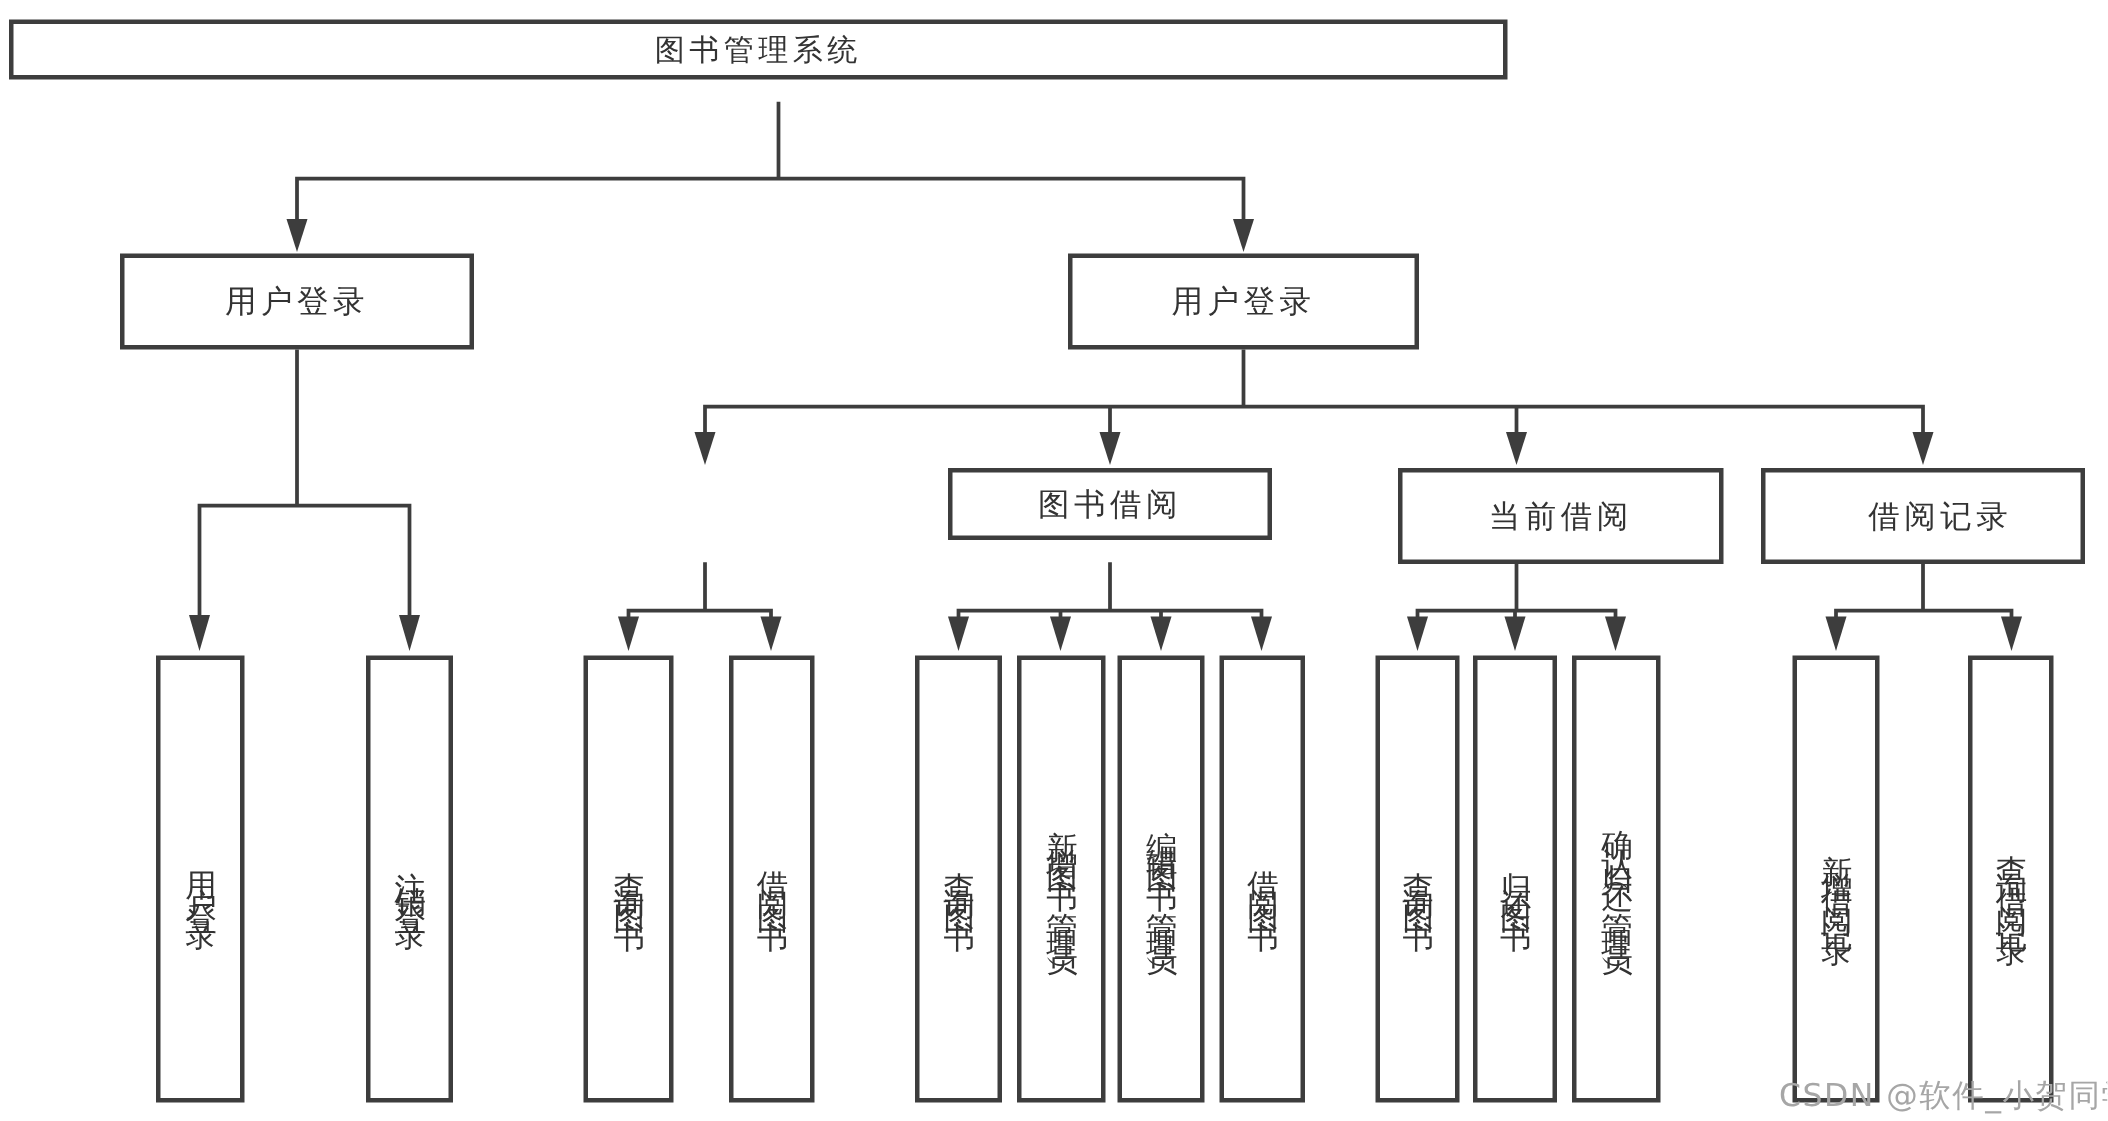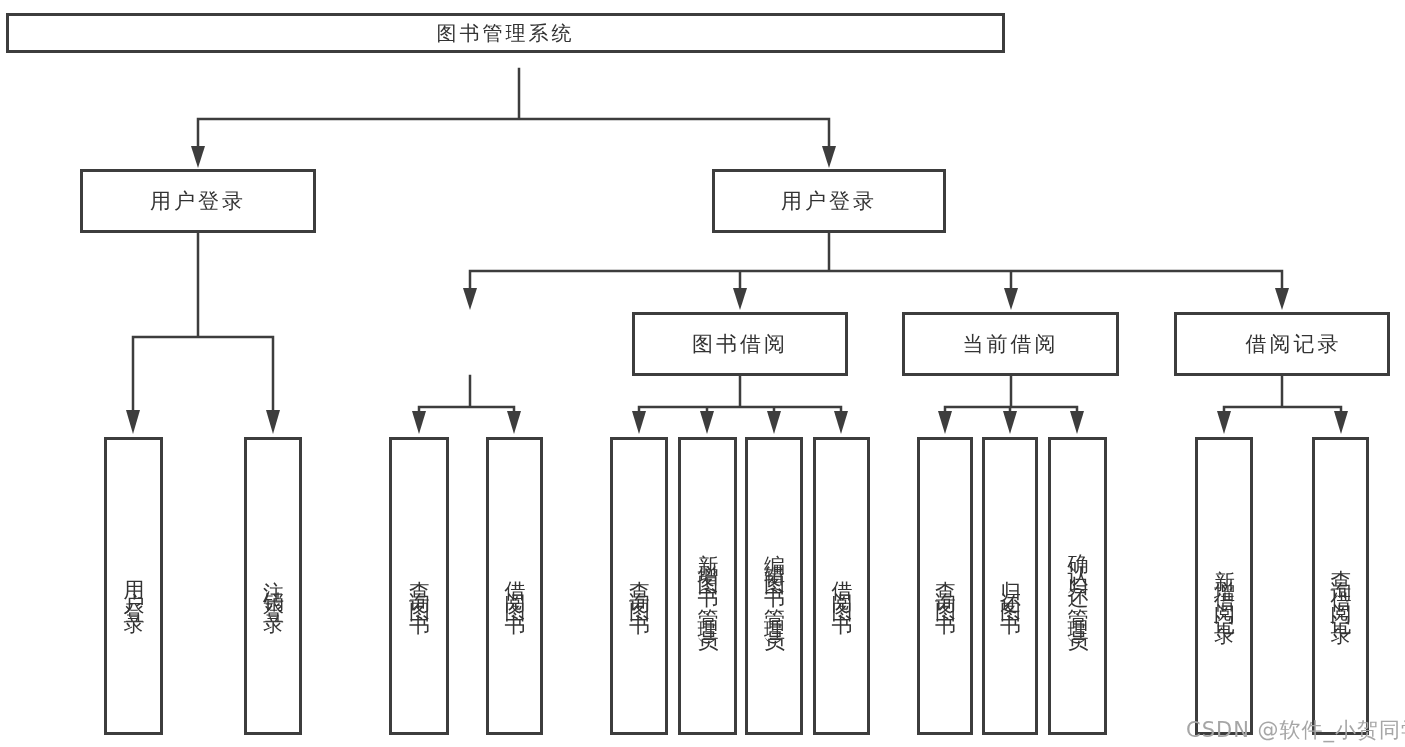--- a/index.html
+++ b/index.html
@@ -99,22 +99,22 @@
       <polygon points="1217,411 1231,411 1224,434"></polygon>
       <polygon points="1334,411 1348,411 1341,434"></polygon>
     </g>
   </svg>
 
   <div class="box hbox root" style="left:6px; top:13px; width:999px; height:40px;">图书管理系统</div>
 
   <div class="box hbox" style="left:80px; top:169px; width:236px; height:64px;">用户登录</div>
   <div class="box hbox" style="left:712px; top:169px; width:234px; height:64px;">用户登录</div>
 
-  <div class="box hbox" style="left:632px; top:312px; width:216px; height:64px;">图书借阅</div>
-  <div class="box hbox" style="left:902px; top:312px; width:217px; height:64px;">当前借阅</div>
+  <div class="box hbox" style="left:632px; top:312px; width:216px; height:48px;">图书借阅</div>
+  <div class="box hbox" style="left:932px; top:312px; width:217px; height:64px;">当前借阅</div>
   <div class="box hbox" style="left:1174px; top:312px; width:216px; height:64px;padding-left:23px;">借阅记录</div>
 
   <div class="box vbox" style="left:104px; top:437px; width:59px; height:298px;">用户登录</div>
   <div class="box vbox" style="left:244px; top:437px; width:58px; height:298px;">注销登录</div>
 
   <div class="box vbox" style="left:389px; top:437px; width:60px; height:298px;">查询图书</div>
   <div class="box vbox" style="left:486px; top:437px; width:57px; height:298px;">借阅图书</div>
 
   <div class="box vbox" style="left:610px; top:437px; width:58px; height:298px;">查询图书</div>
   <div class="box vbox" style="left:678px; top:437px; width:59px; height:298px;">新增图书（管理员）</div>

